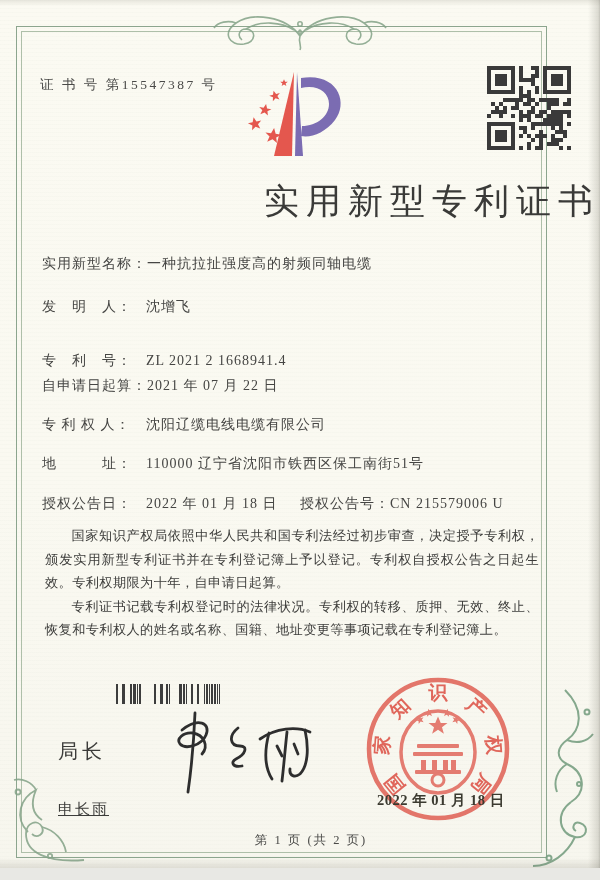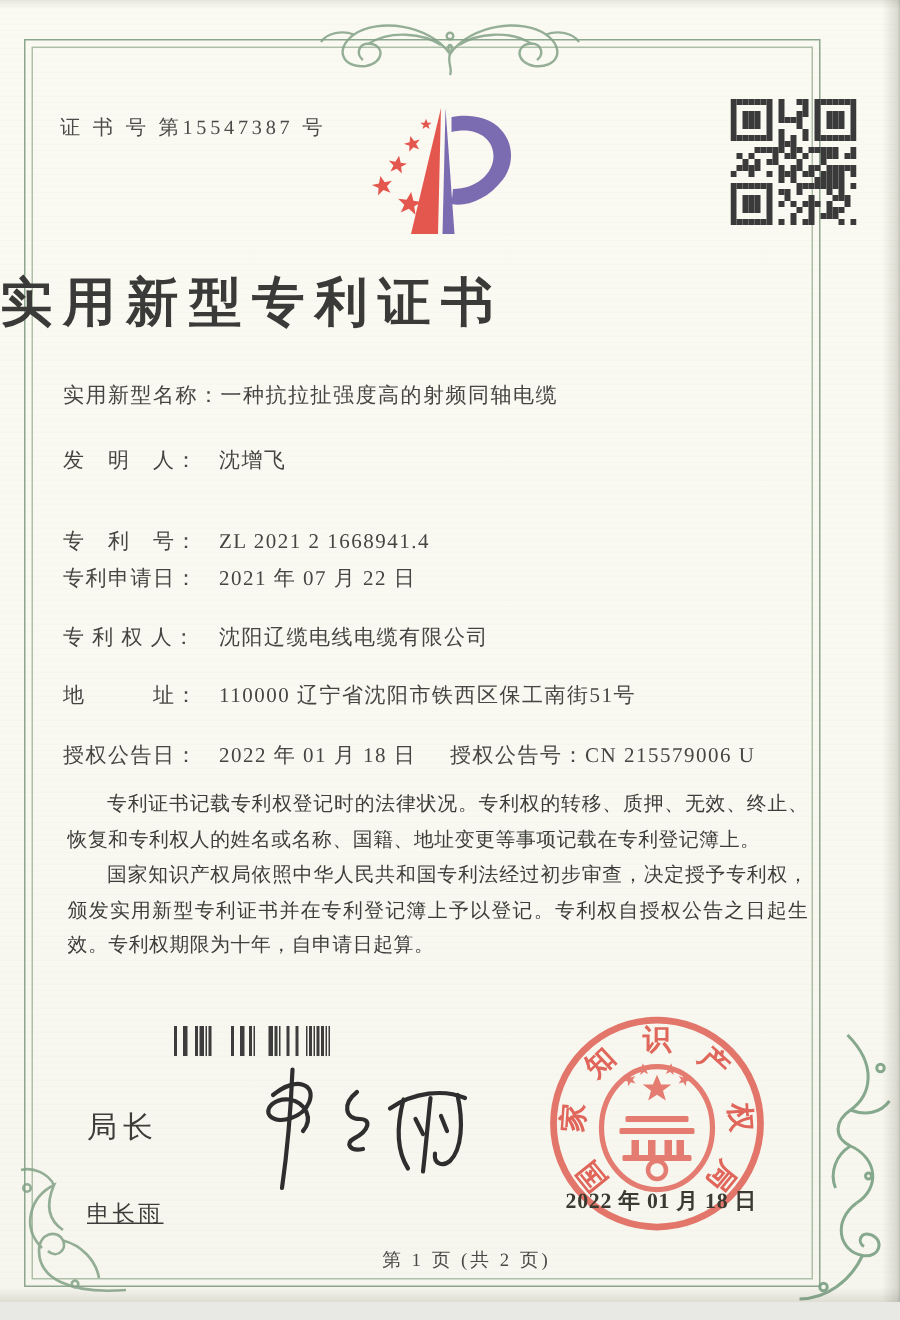--- a/index.html
+++ b/index.html
@@ -13,21 +13,21 @@
   }
   .abs{position:absolute;}
   
   .edge-right{right:0;top:0;width:12px;height:880px;background:linear-gradient(90deg,rgba(120,118,105,0) 0%,rgba(110,108,95,0.22) 85%,rgba(90,88,78,0.35) 100%);}
   .edge-bottom{left:0;bottom:0;width:600px;height:10px;background:linear-gradient(180deg,rgba(120,118,105,0) 0%,rgba(110,108,95,0.18) 100%);}
   .edge-top{left:0;top:0;width:600px;height:6px;background:linear-gradient(0deg,rgba(120,118,105,0) 0%,rgba(140,138,125,0.18) 100%);}
   
   .frame-outer{left:16px;top:26px;width:529px;height:830px;border:1.6px solid #8ca58e;}
   .frame-inner{left:21px;top:31px;width:519px;height:820px;border:1px solid #aebfa9;}
   .cert-no{left:40px;top:76px;font-size:13.5px;letter-spacing:2.5px;color:#4a4a48;}
-  .title{left:0;top:178px;width:600px;text-align:left;font-size:35px;font-weight:700;letter-spacing:7px;color:#3a3a38;}
+  .title{left:0;top:178px;width:600px;text-align:right;font-size:35px;font-weight:400;letter-spacing:7px;color:#3a3a38;}
   .fields{left:42px;top:255px;width:510px;font-size:14px;color:#454543;}
   .frow{position:absolute;left:0;white-space:nowrap;}
   .flabel{display:inline-block;min-width:104px;letter-spacing:1px;}
   .fvalue{letter-spacing:1px;margin-top:38px;}
   .paras{left:45px;top:524px;width:494px;font-size:13.2px;line-height:23.5px;color:#3d3d3b;text-align:justify;}
   .paras p{margin:0;text-indent:2em;letter-spacing:0.4px;}
   .signer-title{left:58px;top:738px;font-size:20px;letter-spacing:4px;color:#3c3c3a;}
   .signer-name{left:58px;top:800px;font-size:15px;letter-spacing:2px;color:#3c3c3a;text-decoration:underline;}
   .seal-date{left:377px;top:791px;font-size:14.5px;letter-spacing:0.5px;color:#3b3a30;z-index:6;font-weight:600;}
   .footer{left:0;top:832px;width:560px;text-align:center;font-size:12.5px;letter-spacing:2px;color:#4a4a48;padding-left:31px;}
@@ -335,30 +335,30 @@
       <rect x="72" y="80" width="4" height="4" fill="#3a3a3a"></rect>
       <rect x="80" y="80" width="4" height="4" fill="#3a3a3a"></rect>
     </svg>
 
   <div class="abs title">实用新型专利证书</div>
 
   <div class="abs fields">
     <div class="frow" style="top:0"><span class="flabel">实用新型名称：</span><span class="fvalue">一种抗拉扯强度高的射频同轴电缆</span></div>
     <div class="frow" style="top:43px"><span class="flabel">发　明　人：</span><span class="fvalue">沈增飞</span></div>
     <div class="frow" style="top:97px"><span class="flabel">专　利　号：</span><span class="fvalue">ZL 2021 2 1668941.4</span></div>
-    <div class="frow" style="top:122px"><span class="flabel">专利申请日：</span><span class="fvalue">2021 年 07 月 22 日</span></div>
+    <div class="frow" style="top:122px"><span class="flabel">自申请日起算：</span><span class="fvalue">2021 年 07 月 22 日</span></div>
     <div class="frow" style="top:161px"><span class="flabel">专 利 权 人：</span><span class="fvalue">沈阳辽缆电线电缆有限公司</span></div>
     <div class="frow" style="top:200px"><span class="flabel">地　　　址：</span><span class="fvalue">110000 辽宁省沈阳市铁西区保工南街51号</span></div>
     <div class="frow" style="top:240px"><span class="flabel">授权公告日：</span><span class="fvalue">2022 年 01 月 18 日</span></div>
     <div class="frow" style="top:240px;left:258px"><span class="flabel" style="min-width:0">授权公告号：</span><span class="fvalue">CN 215579006 U</span></div>
   </div>
 
   <div class="abs paras">
+    <p>国家知识产权局依照中华人民共和国专利法经过初步审查，决定授予专利权，颁发实用新型专利证书并在专利登记簿上予以登记。专利权自授权公告之日起生效。专利权期限为十年，自申请日起算。</p>
     <p>专利证书记载专利权登记时的法律状况。专利权的转移、质押、无效、终止、恢复和专利权人的姓名或名称、国籍、地址变更等事项记载在专利登记簿上。</p>
-    <p>国家知识产权局依照中华人民共和国专利法经过初步审查，决定授予专利权，颁发实用新型专利证书并在专利登记簿上予以登记。专利权自授权公告之日起生效。专利权期限为十年，自申请日起算。</p>
   </div>
 
   <svg class="abs barcode-box" viewBox="0 0 104 20" id="barcode-svg">
       <rect x="0" y="0" width="2" height="20" fill="#3d3d3d"></rect>
       <rect x="6" y="0" width="3" height="20" fill="#3d3d3d"></rect>
       <rect x="14" y="0" width="2" height="20" fill="#3d3d3d"></rect>
       <rect x="17" y="0" width="3" height="20" fill="#3d3d3d"></rect>
       <rect x="21" y="0" width="1" height="20" fill="#3d3d3d"></rect>
       <rect x="23" y="0" width="2" height="20" fill="#3d3d3d"></rect>
       <rect x="38" y="0" width="2" height="20" fill="#3d3d3d"></rect>

